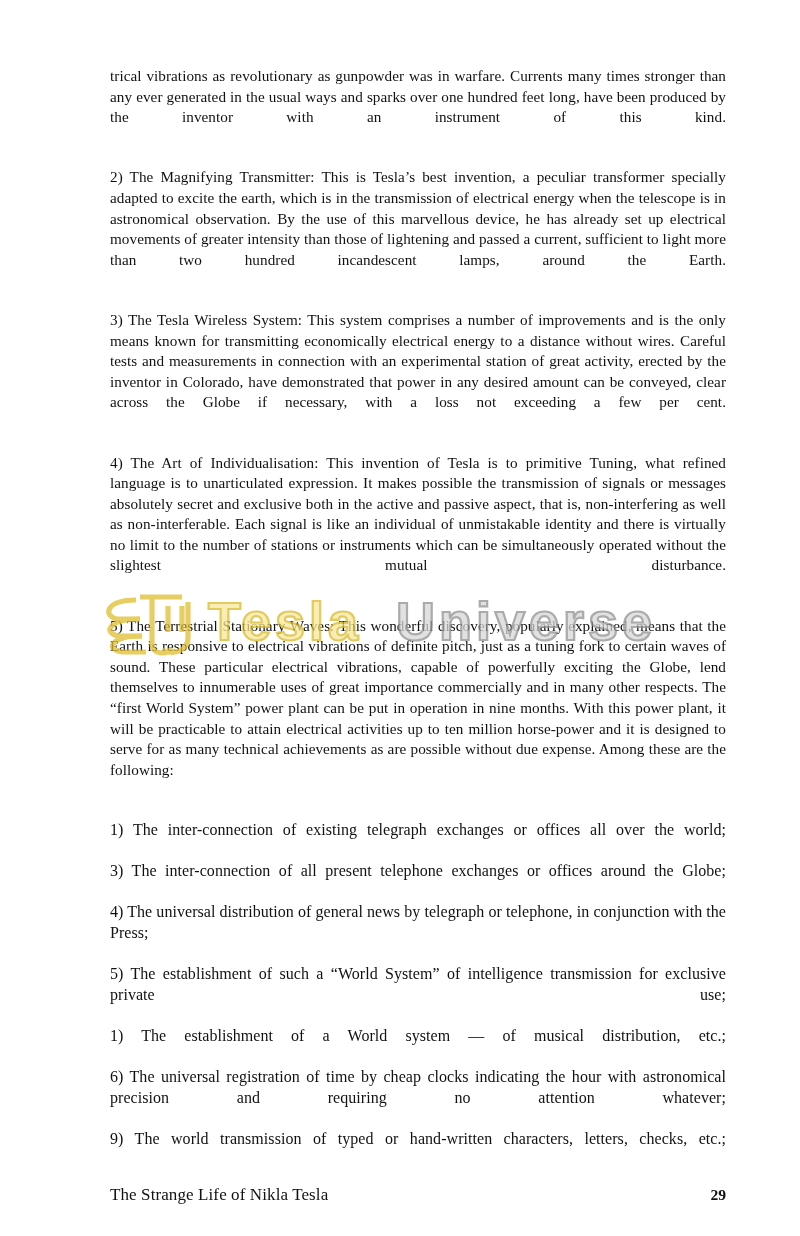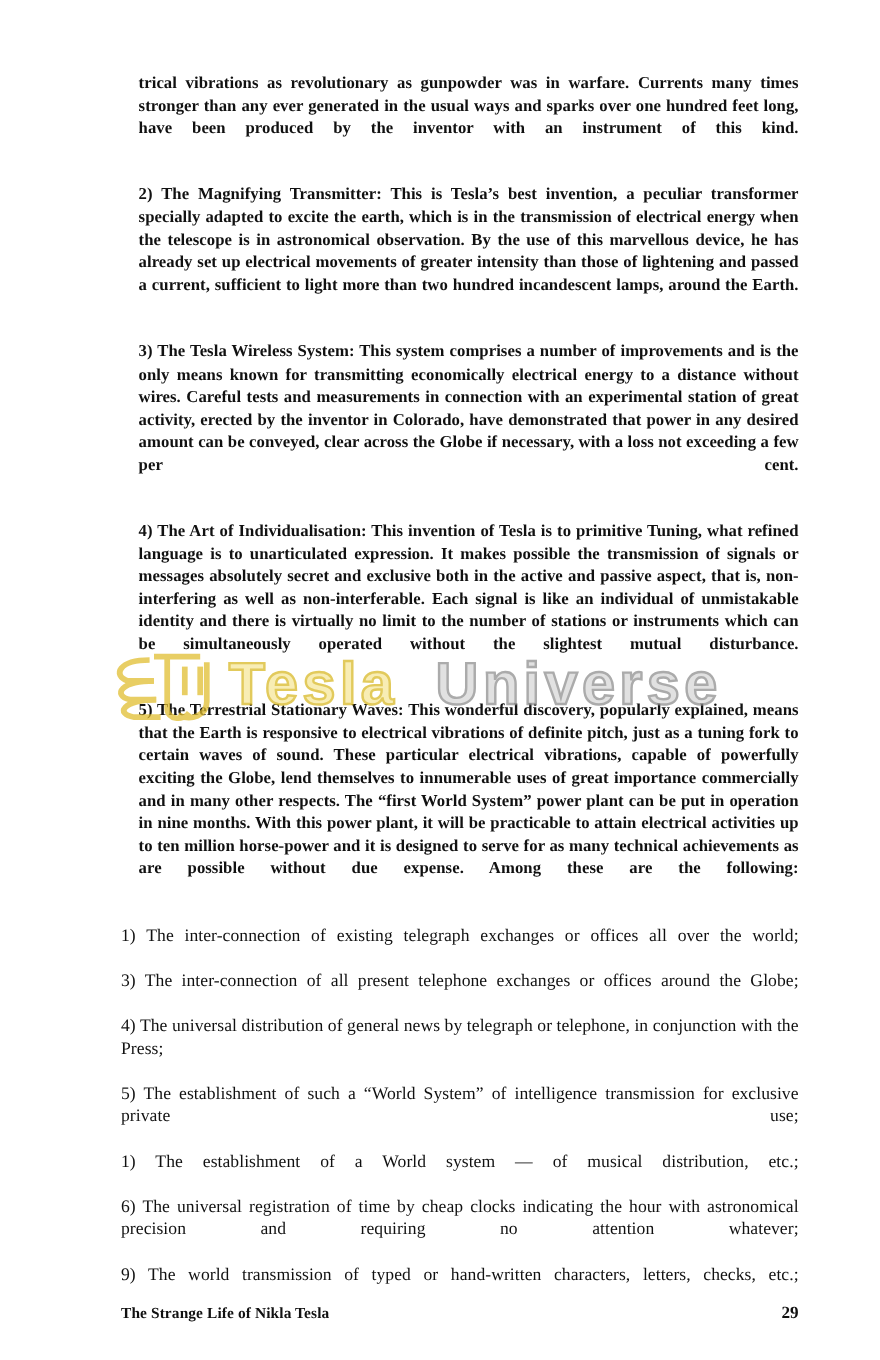--- a/index.html
+++ b/index.html
@@ -25,28 +25,27 @@
 
   
   #text-column {
     position: absolute;
     left: 110px;
     top: 66px;
     width: 616px;
   }
 
   .para {
-    margin: 0 0 19px 16px;
+    margin: 0 0 19px 0;
     font-size: 15.2px;
     line-height: 20.6px;
     text-align: justify;
     text-justify: inter-word;
     hyphens: none;
     letter-spacing: 0.05px;
-    font-weight: bold;
   }
 
   .para:last-child { margin-bottom: 0; }
 
   
   #services-list {
     margin: 0;
     padding: 0;
     list-style: none;
   }
@@ -75,22 +74,22 @@
   #footer {
     position: absolute;
     left: 110px;
     right: 74px;
     top: 1185px;
     display: flex;
     align-items: baseline;
     justify-content: space-between;
   }
   #footer-title {
-    font-size: 14px;
-    font-weight: bold;
+    font-size: 17px;
+    font-weight: normal;
     letter-spacing: 0.1px;
     white-space: nowrap;
   }
   #footer-page-number {
     font-size: 15.6px;
     font-weight: bold;
     text-align: center;
   }
 
   

